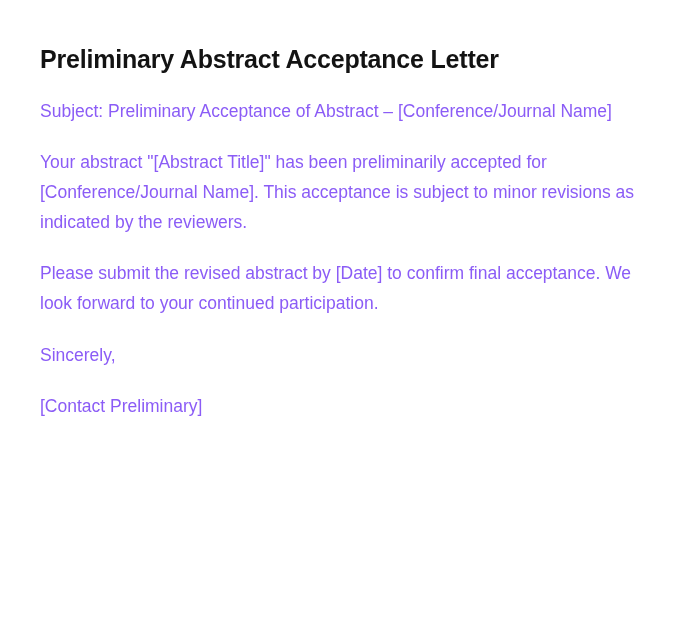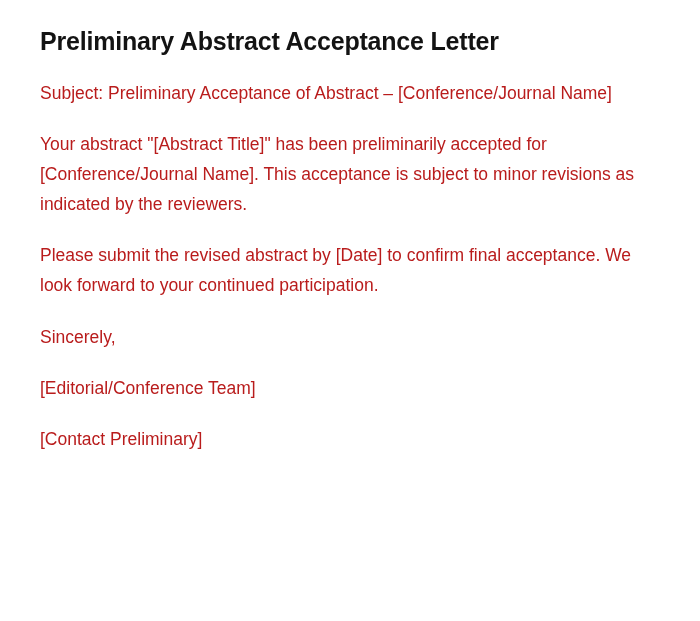--- a/index.html
+++ b/index.html
@@ -11,36 +11,36 @@
     width: 700px;
     height: 621px;
     font-family: "Liberation Sans", sans-serif;
     color: #1c1c1c;
     -webkit-font-smoothing: antialiased;
   }
   .letter {
     box-sizing: border-box;
     width: 700px;
     height: 621px;
-    padding: 26px 40px 10px 40px;
+    padding: 44px 40px 10px 40px;
     background: #ffffff;
   }
   .doc-title {
     font-size: 25px;
     line-height: 1.2;
     font-weight: bold;
     letter-spacing: -0.2px;
     margin: 0 0 22px 0;
     color: #131313;
   }
   .para {
     font-size: 17.5px;
     line-height: 1.72;
     margin: 0 0 21px 0;
-    color: #b91c1c;
+    color: #8b5cf6;
     max-width: 615px;
   }
   .para:last-child {
     margin-bottom: 0;
   }
 </style>
 </head>
 <body>
 
 <div class="letter">
@@ -49,17 +49,16 @@
 
   <p class="para">Subject: Preliminary Acceptance of Abstract – [Conference/Journal Name]</p>
 
 
   <p class="para">Your abstract "[Abstract Title]" has been preliminarily accepted for [Conference/Journal Name]. This acceptance is subject to minor revisions as indicated by the reviewers.</p>
 
   <p class="para">Please submit the revised abstract by [Date] to confirm final acceptance. We look forward to your continued participation.</p>
 
   <p class="para">Sincerely,</p>
 
-  <p class="para">[Editorial/Conference Team]</p>
 
   <p class="para">[Contact Preliminary]</p>
 
 </div>
 
 </body></html>

